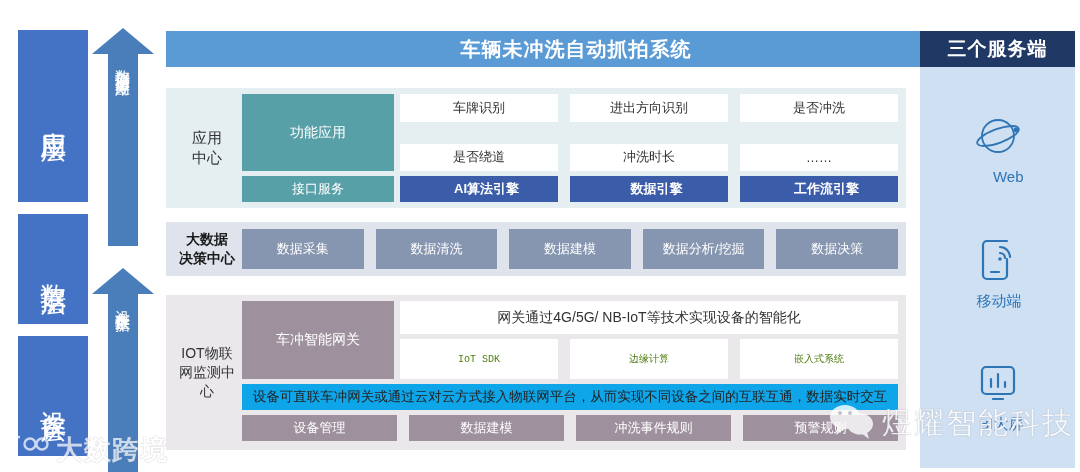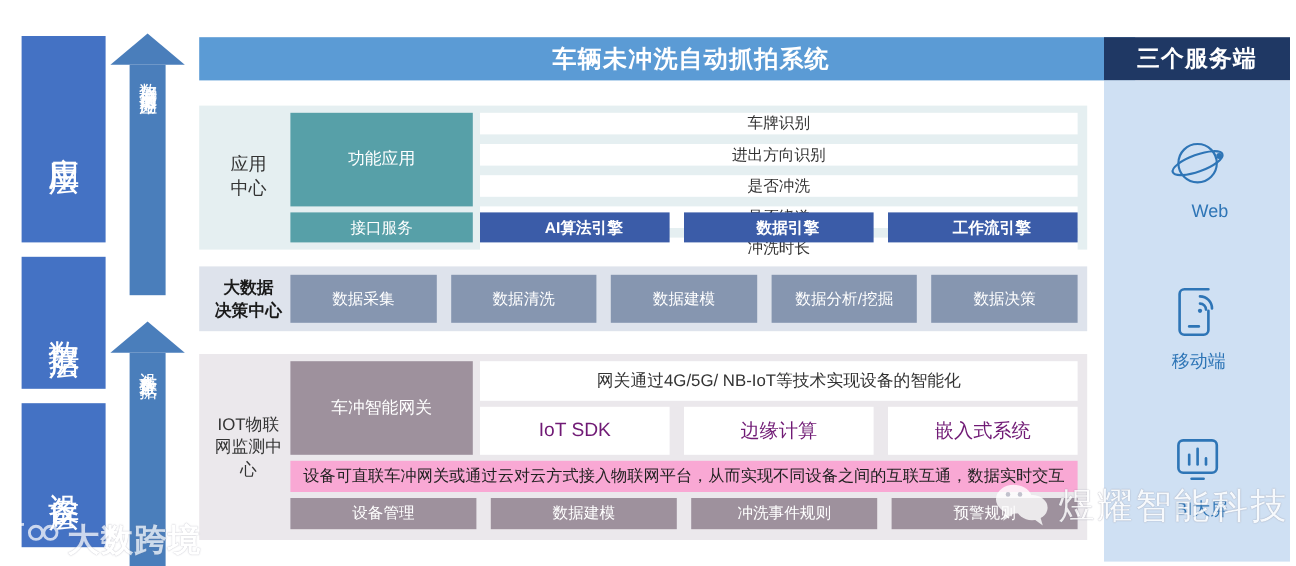--- a/index.html
+++ b/index.html
@@ -105,23 +105,23 @@
   .app-main { display: flex; gap: 6px; height: 78px; }
   .app-feature {
     flex: 0 0 152px;
     background: #57A0A8;
     color: #ffffff; font-size: 14px;
     display: flex; align-items: center; justify-content: center;
   }
   .app-grid {
     flex: 1 1 auto;
     display: grid;
-    grid-template-columns: 1fr;
+    grid-template-columns: 1fr 1fr 1fr;
     grid-template-rows: 1fr 1fr;
-    gap: 8px 12px;
+    gap: 22px 12px;
   }
   .app-cell {
     background: #ffffff;
     color: #333333; font-size: 13px;
     display: flex; align-items: center; justify-content: center;
   }
   .app-engines { display: flex; gap: 6px; height: 26px; }
   .eng-iface {
     flex: 0 0 152px;
     background: #57A0A8; color: #ffffff; font-size: 13px;
@@ -155,26 +155,26 @@
   .iot-banner {
     flex: 0 0 33px;
     background: #ffffff; color: #333333; font-size: 14px;
     display: flex; align-items: center; justify-content: center;
   }
   .iot-three {
     flex: 1 1 auto;
     display: grid; grid-template-columns: 1fr 1fr 1fr; gap: 12px;
   }
   .iot-cell {
-    background: #ffffff; color: #701a75; font-size: 16px;
-    display: flex; align-items: center; justify-content: center;
+    background: #ffffff; color: #4d7c0f; font-size: 10px;
+    display: flex; align-items: center; justify-content: center; font-family: Liberation Mono, monospace;
   }
   .iot-desc {
     height: 26px;
-    background: #f9a8d4; color: #222222; font-size: 13.5px;
+    background: #0ea5e9; color: #222222; font-size: 13.5px;
     display: flex; align-items: center; justify-content: center;
     white-space: nowrap;
   }
   .iot-bottom { height: 26px; display: flex; gap: 12px; }
   .iot-bcell {
     flex: 1 1 0;
     background: #9E919D; color: #ffffff; font-size: 13px;
     display: flex; align-items: center; justify-content: center;
   }
 

